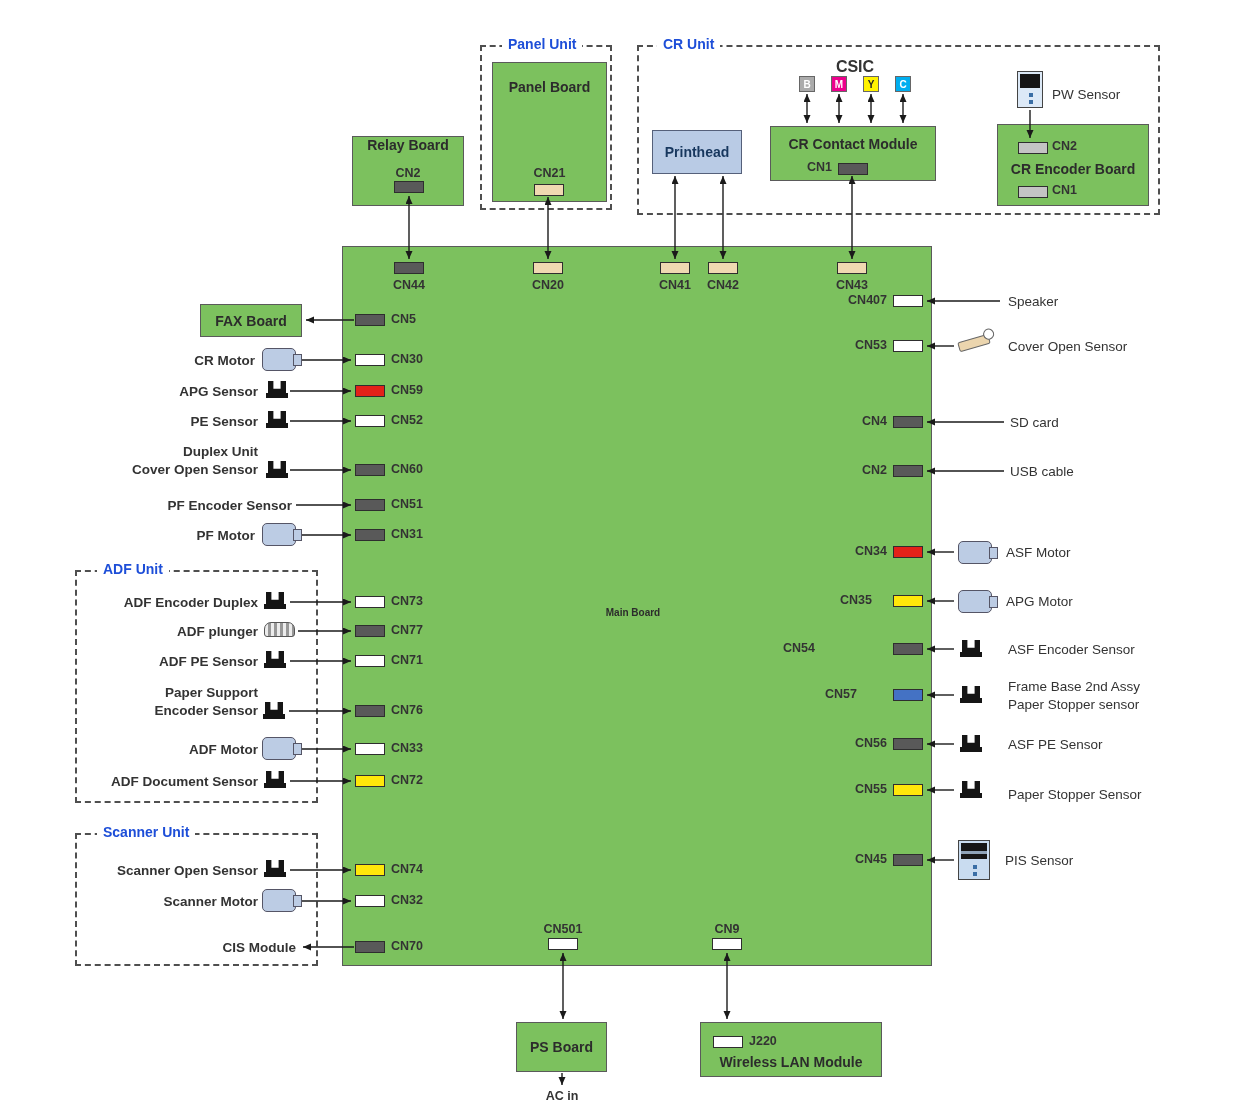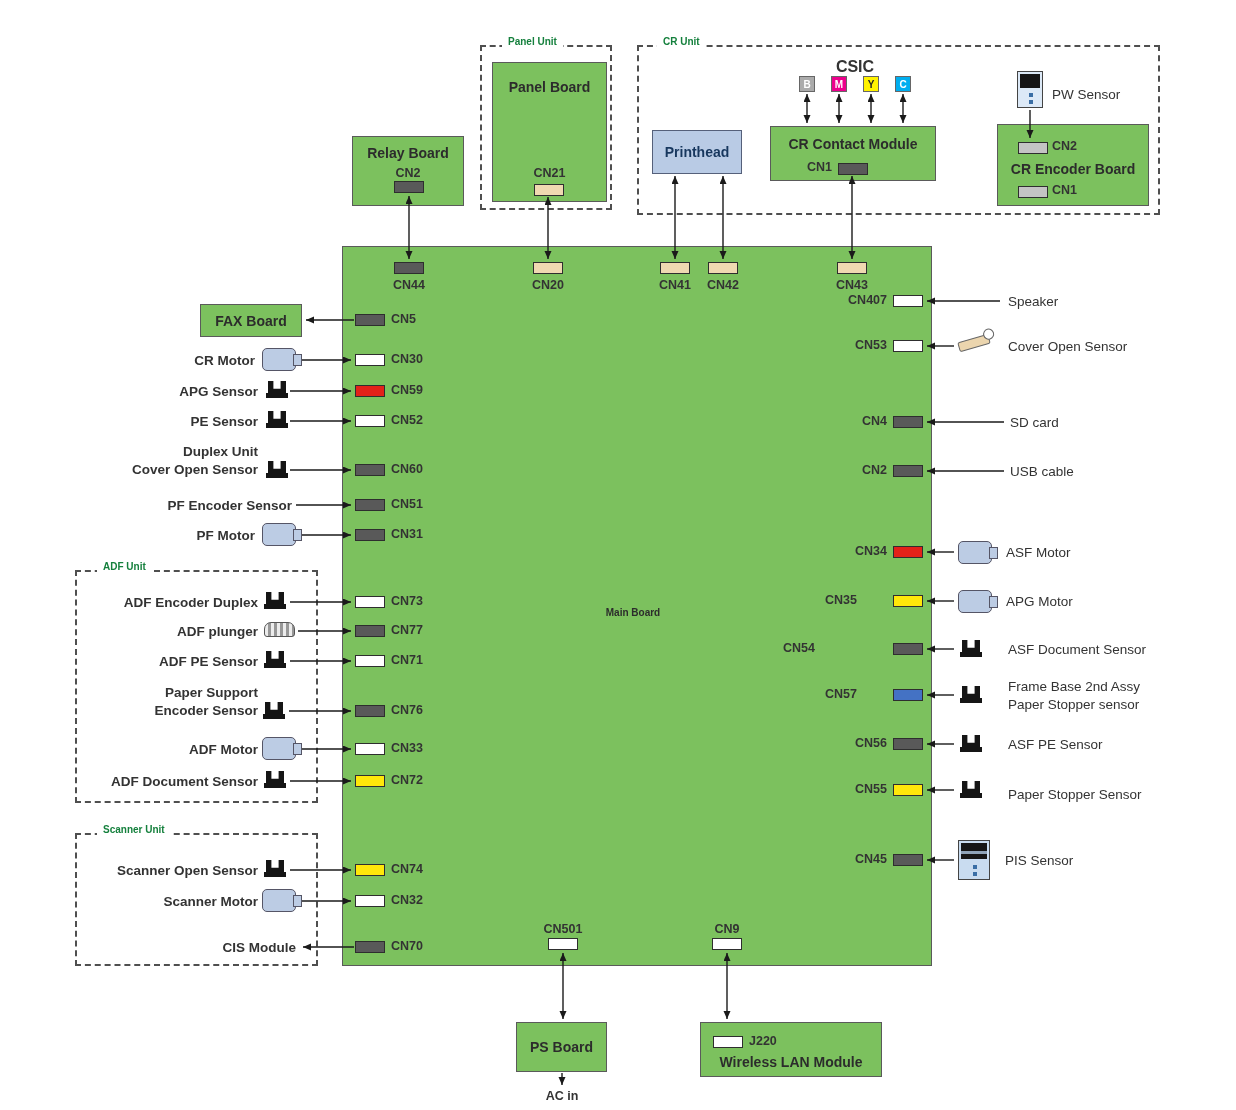--- a/index.html
+++ b/index.html
@@ -1,20 +1,20 @@
 <!DOCTYPE html>
 <html><head>
 <meta charset="utf-8">
 <style>
   *{margin:0;padding:0;box-sizing:border-box}
   body{background:#fff;font-family:"Liberation Sans",sans-serif;color:#333}
   #canvas{position:relative;width:1236px;height:1110px;background:#fff;overflow:hidden}
   svg.wires{position:absolute;left:0;top:0;pointer-events:none}
   .unit{position:absolute;border:2px dashed #4f4f4f}
-  .unit-title{position:absolute;top:-11px;background:#fff;padding:0 6px;font-weight:bold;font-size:10px;white-space:nowrap;color:#15803d}
+  .unit-title{position:absolute;top:-11px;background:#fff;padding:0 6px;font-weight:bold;font-size:14px;white-space:nowrap;color:#1d4ed8}
   .board{position:absolute;background:#7CC15E;border:1px solid #5a5a5a}
   .board.flex{display:flex;align-items:center;justify-content:center}
   .board-title{font-weight:bold;font-size:14px;color:#2c2c2c;text-align:center}
   .printhead{position:absolute;background:#B9CBE5;border:1px solid #55607a;display:flex;align-items:center;justify-content:center;font-weight:bold;font-size:14px;color:#17375E}
   .conn{position:absolute;width:30px;height:12px;border:1px solid #2e2e2e}
   .conn.dark{background:#595959}
   .conn.white{background:#fff}
   .conn.beige{background:#EFD9B1}
   .conn.red{background:#E32119}
   .conn.yellow{background:#FFE70A}
@@ -71,21 +71,21 @@
     <div class="board-title" style="position:absolute;left:0;right:8px;top:360px;font-size:10px">Main Board</div>
   </div>
 
   <div class="board" style="left:492px;top:62px;width:115px;height:140px">
     <div class="board-title" style="margin-top:16px">Panel Board</div>
     <div class="cn-label" style="left:0;right:0;top:103px;text-align:center">CN21</div>
     <div class="conn beige" style="left:41px;top:121px"></div>
   </div>
 
   <div class="board" style="left:352px;top:136px;width:112px;height:70px">
-    <div class="board-title" style="margin-top:8px">Relay Board</div>
+    <div class="board-title" style="margin-top:0">Relay Board</div>
     <div class="cn-label" style="left:0;right:0;top:29px;text-align:center">CN2</div>
     <div class="conn dark" style="left:41px;top:44px"></div>
   </div>
 
   <div class="printhead" style="left:652px;top:130px;width:90px;height:44px">Printhead</div>
 
   <div class="board" style="left:770px;top:126px;width:166px;height:55px">
     <div class="board-title" style="margin-top:9px">CR Contact Module</div>
     <div class="cn-label" style="left:36px;top:33px">CN1</div>
     <div class="conn dark" style="left:67px;top:36px"></div>
@@ -264,21 +264,21 @@
   <div class="cn-label" style="left:825px;top:293px;width:62px;text-align:right">CN407</div>
   <div class="conn white" style="left:893px;top:340px"></div>
   <div class="cn-label" style="left:825px;top:338px;width:62px;text-align:right">CN53</div>
   <div class="conn dark" style="left:893px;top:416px"></div>
   <div class="cn-label" style="left:825px;top:414px;width:62px;text-align:right">CN4</div>
   <div class="conn dark" style="left:893px;top:465px"></div>
   <div class="cn-label" style="left:825px;top:463px;width:62px;text-align:right">CN2</div>
   <div class="conn red" style="left:893px;top:546px"></div>
   <div class="cn-label" style="left:825px;top:544px;width:62px;text-align:right">CN34</div>
   <div class="conn yellow" style="left:893px;top:595px"></div>
-  <div class="cn-label" style="left:825px;top:593px;width:62px;text-align:left">CN35</div>
+  <div class="cn-label" style="left:825px;top:593px;width:62px;text-align:center">CN35</div>
   <div class="conn dark" style="left:893px;top:643px"></div>
   <div class="cn-label" style="left:783px;top:641px;width:62px;text-align:left">CN54</div>
   <div class="conn blue" style="left:893px;top:689px"></div>
   <div class="cn-label" style="left:825px;top:687px;width:62px;text-align:left">CN57</div>
   <div class="conn dark" style="left:893px;top:738px"></div>
   <div class="cn-label" style="left:825px;top:736px;width:62px;text-align:right">CN56</div>
   <div class="conn yellow" style="left:893px;top:784px"></div>
   <div class="cn-label" style="left:825px;top:782px;width:62px;text-align:right">CN55</div>
   <div class="conn dark" style="left:893px;top:854px"></div>
   <div class="cn-label" style="left:825px;top:852px;width:62px;text-align:right">CN45</div>
@@ -286,21 +286,21 @@
   <div class="dev-r" style="left:1008px;top:293px">Speaker</div>
   <div class="lever" style="left:958px;top:338px"></div>
   <div class="dev-r" style="left:1008px;top:338px">Cover Open Sensor</div>
   <div class="dev-r" style="left:1010px;top:414px">SD card</div>
   <div class="dev-r" style="left:1010px;top:463px">USB cable</div>
   <div class="motor" style="left:958px;top:541px"></div>
   <div class="dev-r" style="left:1006px;top:544px">ASF Motor</div>
   <div class="motor" style="left:958px;top:590px"></div>
   <div class="dev-r" style="left:1006px;top:593px">APG Motor</div>
   <div class="sensor" style="left:960px;top:640px"></div>
-  <div class="dev-r" style="left:1008px;top:641px">ASF Document Sensor</div>
+  <div class="dev-r" style="left:1008px;top:641px">ASF Encoder Sensor</div>
   <div class="sensor" style="left:960px;top:686px"></div>
   <div class="dev-r" style="left:1008px;top:678px">
     <span>Frame Base 2nd Assy</span>
     <span>Paper Stopper sensor</span>
   </div>
   <div class="sensor" style="left:960px;top:735px"></div>
   <div class="dev-r" style="left:1008px;top:736px">ASF PE Sensor</div>
   <div class="sensor" style="left:960px;top:781px"></div>
   <div class="dev-r" style="left:1008px;top:786px">Paper Stopper Sensor</div>
   <div class="pis" style="left:958px;top:840px">

